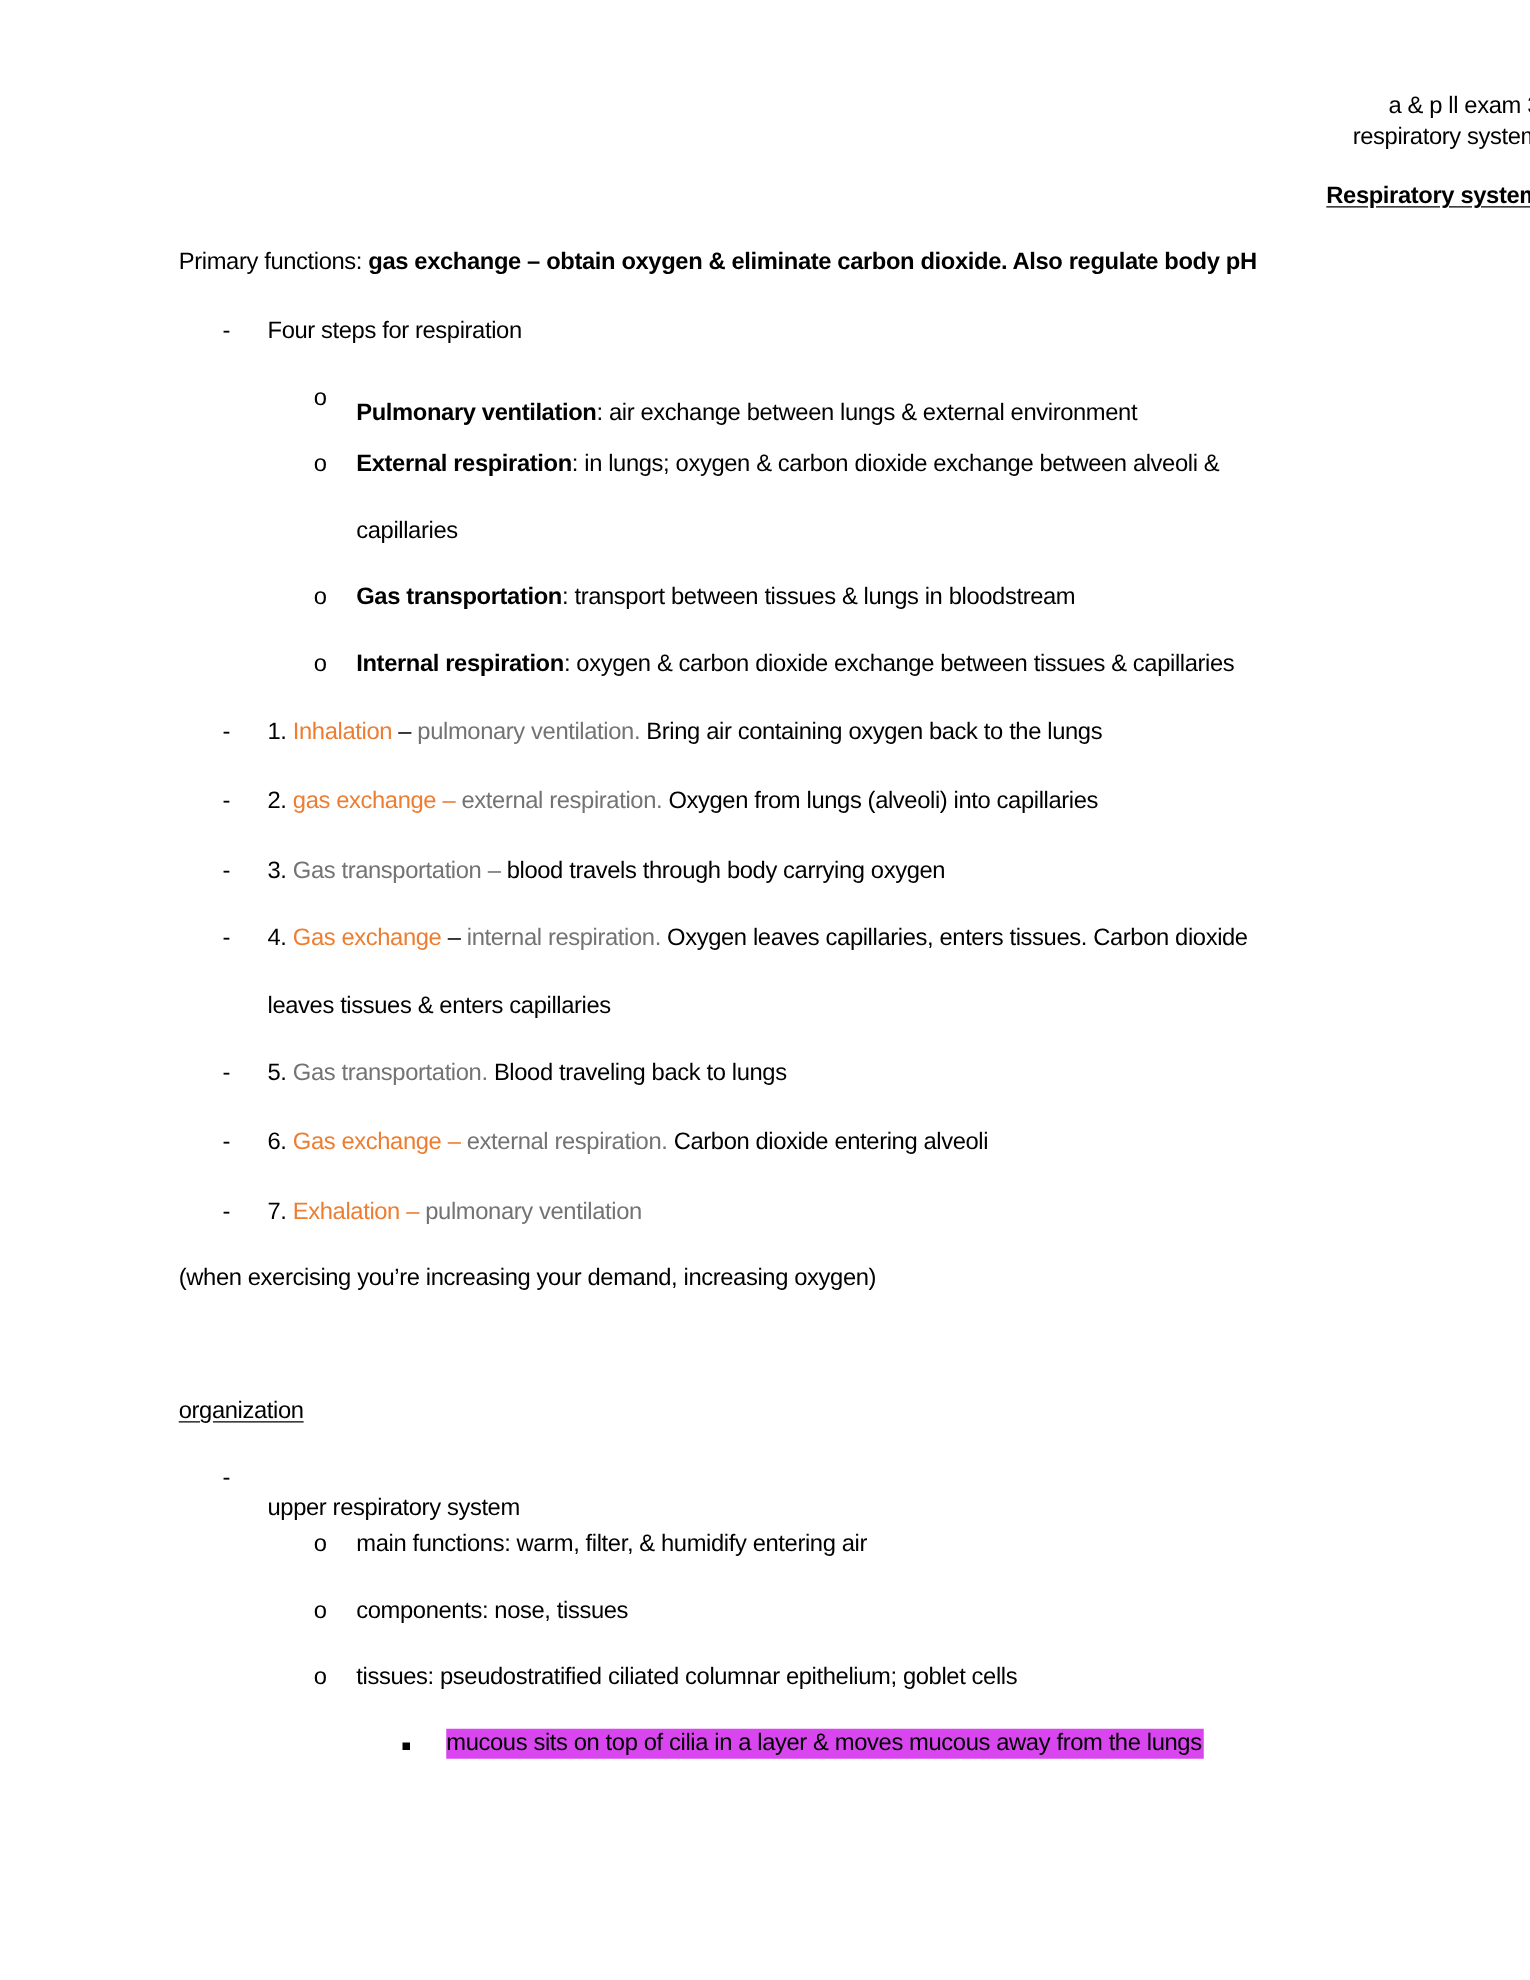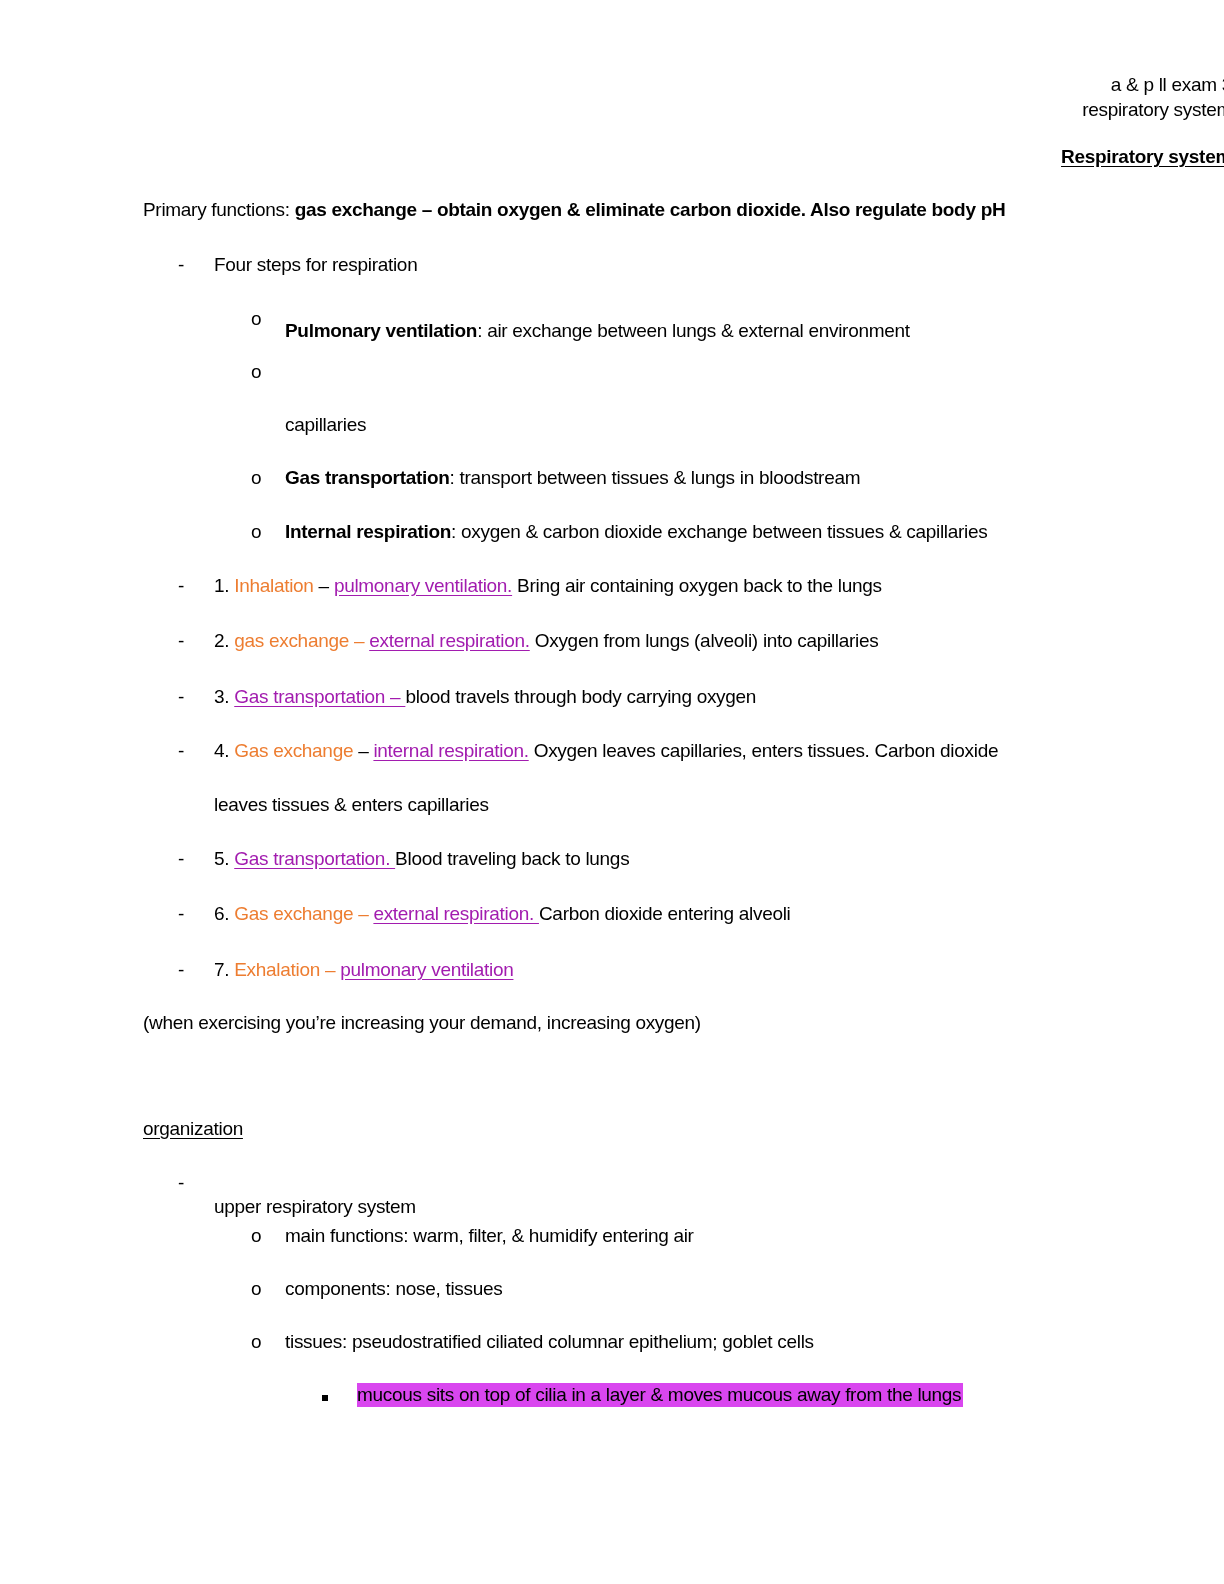--- a/index.html
+++ b/index.html
@@ -4,21 +4,21 @@
 <style>
   html, body { margin: 0; padding: 0; background: #ffffff; }
   body { width: 1224px; height: 1584px; position: relative; overflow: hidden;
          font-family: "Liberation Sans", sans-serif; color: #000; font-size: 19px; }
   .page { position: absolute; left: 0; top: 0; width: 1224px; height: 1584px; }
   .line { position: absolute; white-space: nowrap; line-height: 24px; letter-spacing: -0.3px; }
   .center { left: 0; width: 1212px; text-align: right; margin-left: 20px; }
   .b { font-weight: bold; }
   .u { text-decoration: underline; text-underline-offset: 3px; }
   .orange { color: #ed7d31; }
-  .green { color: #a21caf; text-decoration: underline; text-underline-offset: 3px; }
+  .green { color: #737373; text-underline-offset: 3px; }
   .bullet { position: absolute; line-height: 24px; }
   .hl { background: #d946ef; }
   .sq { display: inline-block; width: 6px; height: 6px; background: #000; }
 </style>
 </head>
 <body>
 
 <div class="page">
 
   <div class="line center" style="top:73px;">a &amp; p ll exam 3</div>
@@ -29,20 +29,21 @@
     <span>Primary functions: </span><span class="b">gas exchange – obtain oxygen &amp; eliminate carbon dioxide. Also regulate body pH</span>
   </div>
 
   <div class="bullet" style="left:178px; top:253px;">-</div>
   <div class="line" style="left:214px; top:253px;">Four steps for respiration</div>
 
   <div class="bullet" style="left:251px; top:307px;">o</div>
   <div class="line" style="left:285px; top:307px;margin-top:12px;"><span class="b">Pulmonary ventilation</span><span>: air exchange between lungs &amp; external environment</span></div>
 
   <div class="bullet" style="left:251px; top:360px;">o</div>
+  <div class="line" style="left:285px; top:360px;"><span class="b">External respiration</span><span>: in lungs; oxygen &amp; carbon dioxide exchange between alveoli &amp;</span></div>
   <div class="line" style="left:285px; top:413px;">capillaries</div>
 
   <div class="bullet" style="left:251px; top:466px;">o</div>
   <div class="line" style="left:285px; top:466px;"><span class="b">Gas transportation</span><span>: transport between tissues &amp; lungs in bloodstream</span></div>
 
   <div class="bullet" style="left:251px; top:520px;">o</div>
   <div class="line" style="left:285px; top:520px;"><span class="b">Internal respiration</span><span>: oxygen &amp; carbon dioxide exchange between tissues &amp; capillaries</span></div>
 
   <div class="bullet" style="left:178px; top:574px;">-</div>
   <div class="line" style="left:214px; top:574px;"><span>1. </span><span class="orange">Inhalation</span><span> – </span><span class="green">pulmonary ventilation.</span><span> Bring air containing oxygen back to the lungs</span></div>

